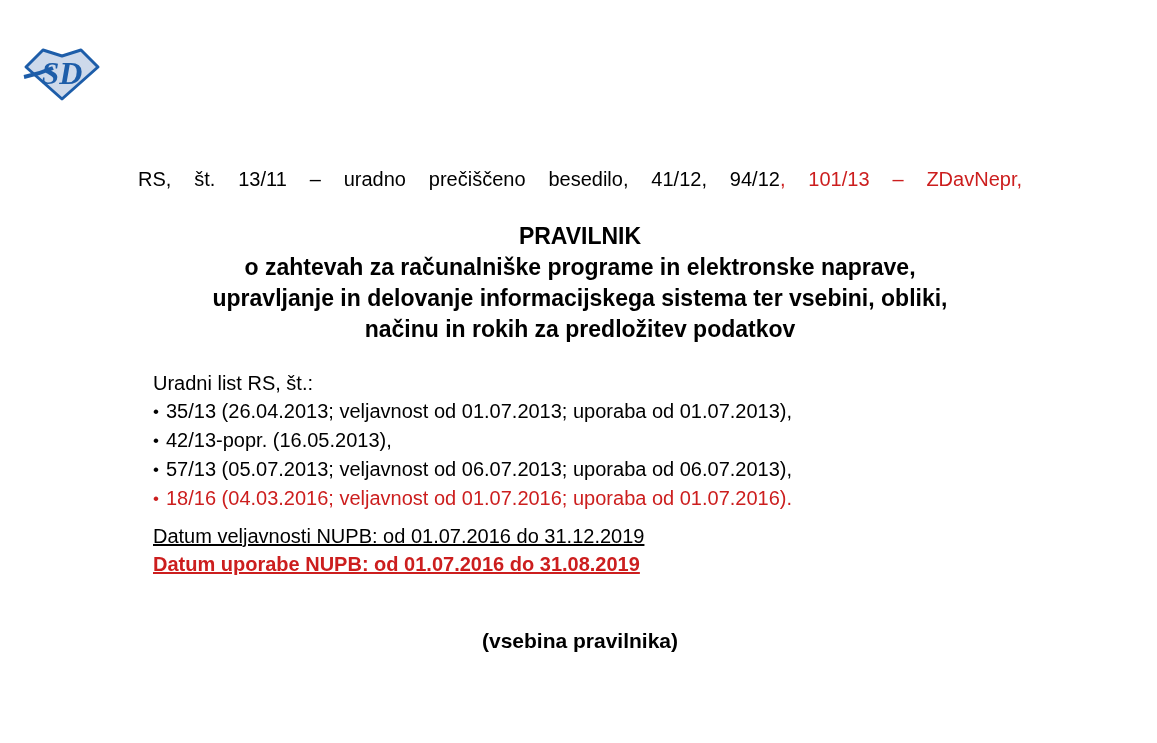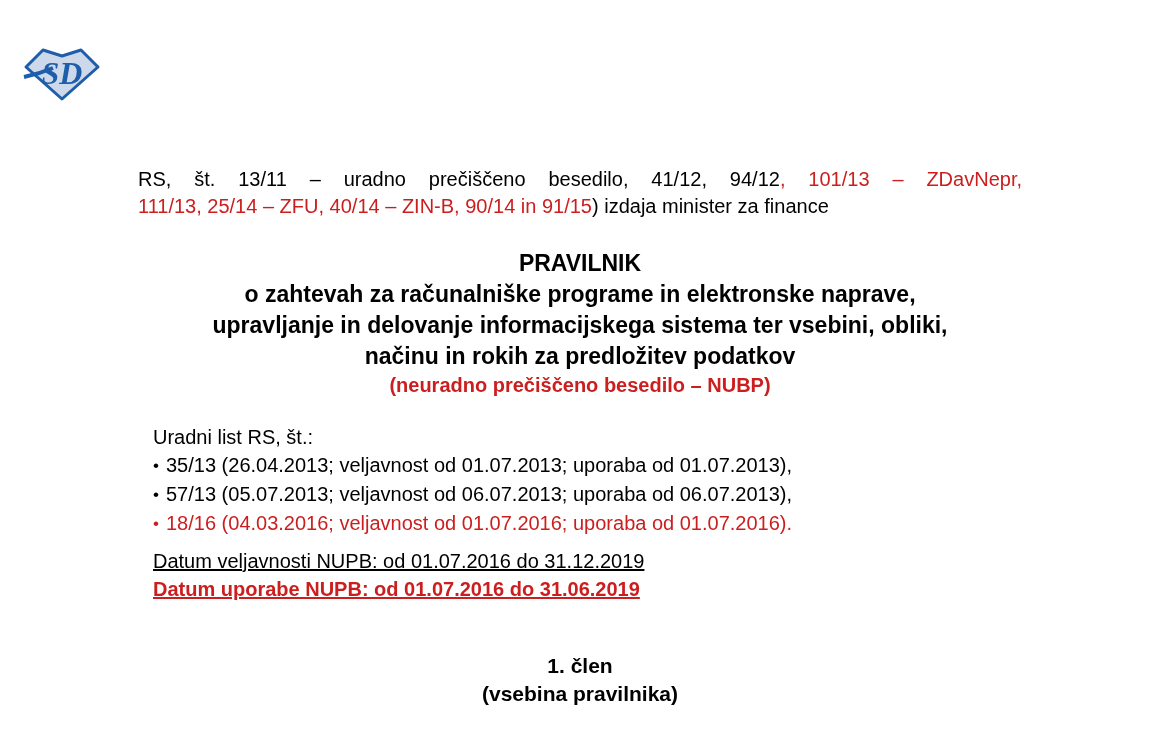--- a/index.html
+++ b/index.html
@@ -53,41 +53,39 @@
 <svg class="logo" viewBox="0 0 78 56" aria-hidden="true">
   <path d="M3 21 L20 4 L39 10 L58 4 L75 21 L39 53 Z" fill="var(--logo-fill)" stroke="var(--blue)" stroke-width="3" stroke-linejoin="round"></path>
   <path d="M1 31 Q16 28 30 22" stroke="var(--blue)" stroke-width="4" fill="none"></path>
   <text x="39" y="38" text-anchor="middle" font-family="Liberation Serif, DejaVu Serif, serif" font-size="32" font-style="italic" font-weight="bold" fill="var(--blue)">SD</text>
 </svg>
 
 <div class="content">
 
   <div class="intro">
     <div class="iline jline"><span class="k">RS, št. 13/11 – uradno prečiščeno besedilo, 41/12, 94/12</span><span class="red">, 101/13 – ZDavNepr,</span></div>
-    <div class="iline"><span class="red">111/13, 25/14 – ZFU, 40/14 – ZIN-B, 90/14 in 91/15</span><span class="k">) izdaja minister za finance</span></div>
   </div>
 
   <div class="title-block">
     <div class="title-main">PRAVILNIK</div>
     <div class="title-line">o zahtevah za računalniške programe in elektronske naprave,</div>
     <div class="title-line">upravljanje in delovanje informacijskega sistema ter vsebini, obliki,</div>
     <div class="title-line">načinu in rokih za predložitev podatkov</div>
-    <div class="title-note">(neuradno prečiščeno besedilo – NUBP)</div>
   </div>
 
   <div class="gazette">
     <div class="gazette-heading">Uradni list RS, št.:</div>
     <div class="gazette-item"><span class="bullet">•</span><span>35/13 (26.04.2013; veljavnost od 01.07.2013; uporaba od 01.07.2013),</span></div>
+    <div class="gazette-item"><span class="bullet">•</span><span>42/13-popr. (16.05.2013),</span></div>
     <div class="gazette-item"><span class="bullet">•</span><span>57/13 (05.07.2013; veljavnost od 06.07.2013; uporaba od 06.07.2013),</span></div>
     <div class="gazette-item red"><span class="bullet">•</span><span class="red">18/16 (04.03.2016; veljavnost od 01.07.2016; uporaba od 01.07.2016).</span></div>
   </div>
 
   <div class="validity">
     <div class="validity-line"><span>Datum veljavnosti NUPB: od 01.07.2016 do 31.12.2019</span></div>
-    <div class="validity-line red"><span>Datum uporabe NUPB: od 01.07.2016 do 31.06.2019</span></div>
+    <div class="validity-line red"><span>Datum uporabe NUPB: od 01.07.2016 do 31.08.2019</span></div>
   </div>
 
   <div class="article">
-    <div class="article-number">1. člen</div>
     <div class="article-caption">(vsebina pravilnika)</div>
   </div>
 
 </div>
 
 </body></html>

